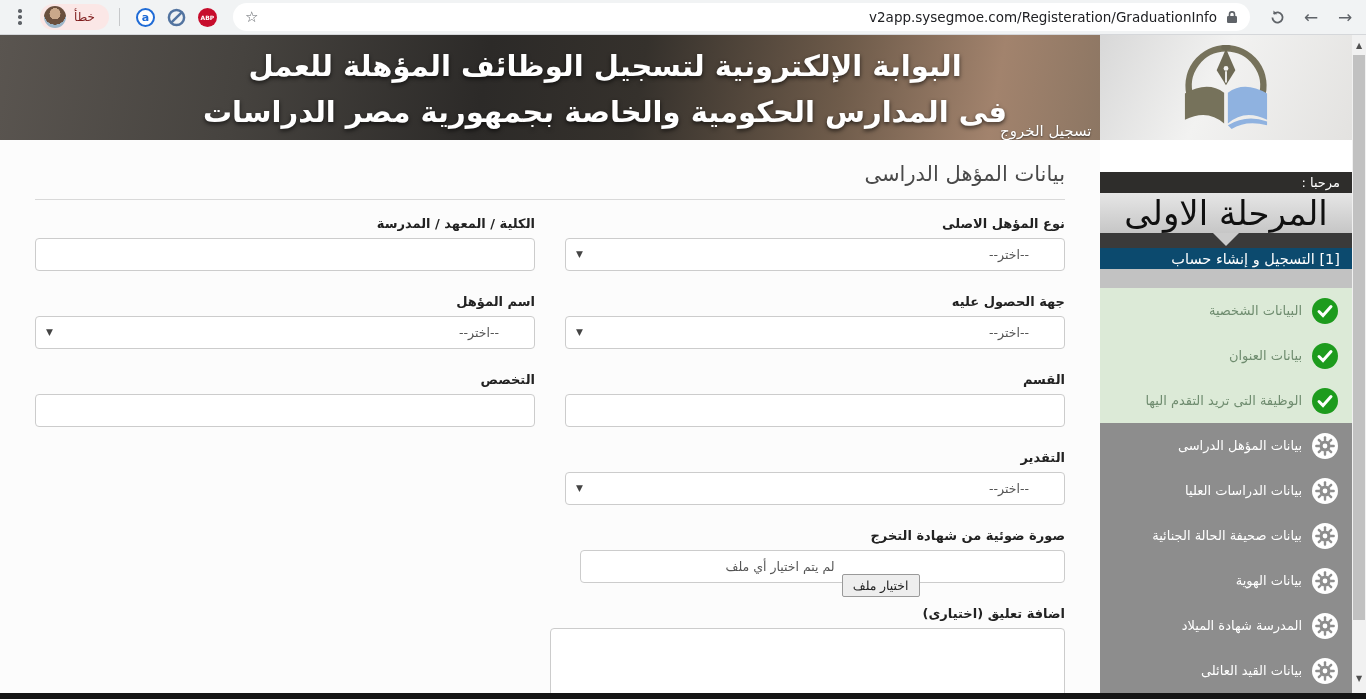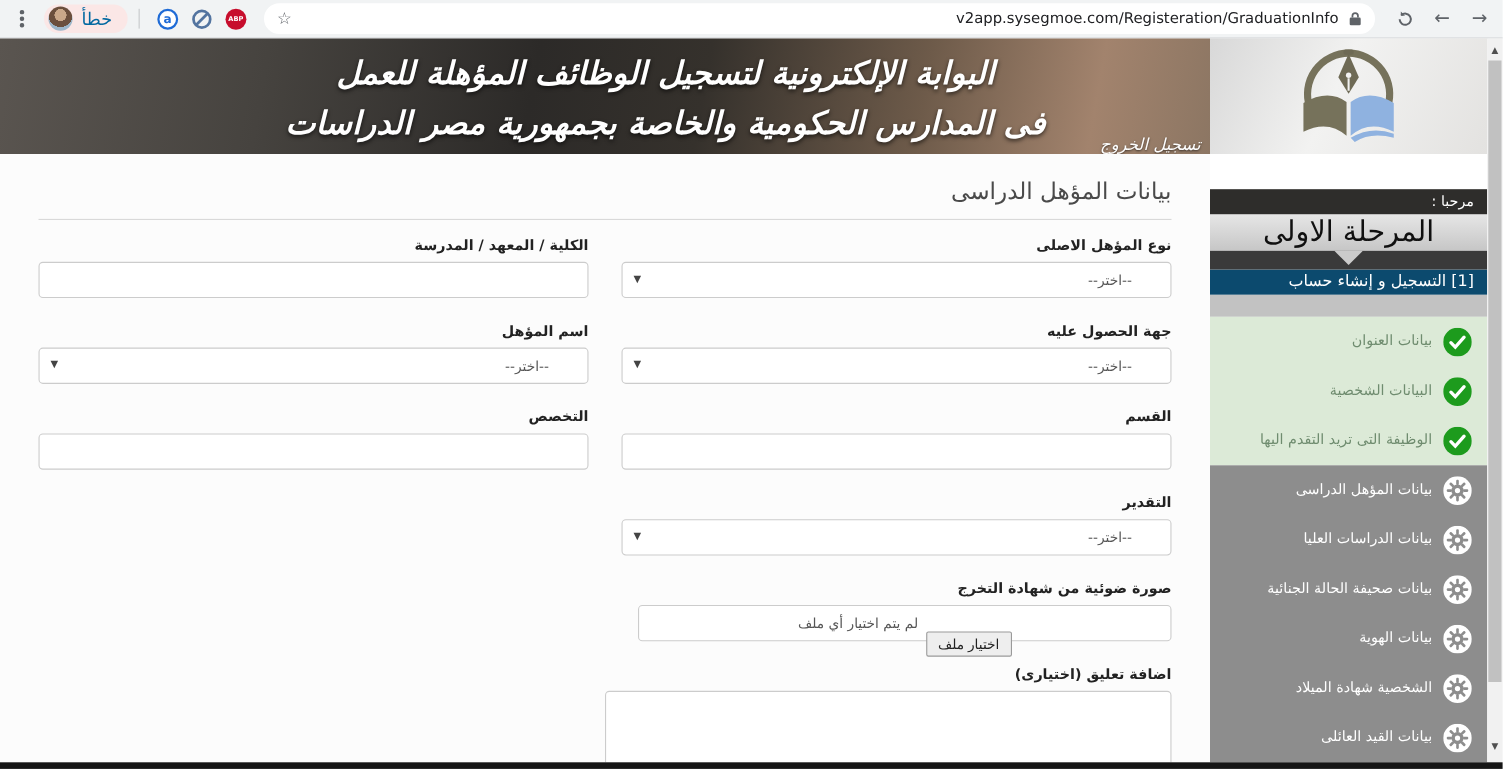--- a/index.html
+++ b/index.html
@@ -9,54 +9,54 @@
   
   .browser-bar { position:absolute; top:0; left:0; width:1366px; height:35px;
     background:#f1f3f4; border-bottom:1px solid #d5d7da; display:flex; align-items:center; }
   .kebab { width:24px; height:24px; margin-left:8px; display:flex; flex-direction:column;
     align-items:center; justify-content:center; gap:2.5px; }
   .kebab i { width:3.5px; height:3.5px; border-radius:50%; background:#5f6368; display:block; }
   .profile-pill { height:26px; margin-left:8px; padding:2px 14px 2px 4px; border-radius:14px;
     background:#fbe7e6; display:flex; align-items:center; gap:8px; }
   .avatar { width:22px; height:22px; border-radius:50%;
     background:radial-gradient(circle at 50% 35%, #caa88a 0 30%, #6b4f3d 31% 60%, #9db6c9 61%); }
-  .profile-err { color:#0369a1; font-size:16px; }
+  .profile-err { color:#7f1d1d; font-size:12px; }
   .vsep { width:1px; height:18px; background:#c6c8ca; margin:0 10px; }
   .ext { width:19px; height:19px; margin:0 6px; display:flex; align-items:center; justify-content:center; }
   .ext-a { border:2px solid #1f6bd6; border-radius:50%; color:#1f6bd6; font-size:11px;
     font-weight:bold; background:#fff; }
   .ext-abp { background:#c70d2c; border-radius:50%; color:#fff; font-size:6px; font-weight:bold; }
   .omnibox { flex:1; height:28px; margin:0 14px 0 10px; background:#fff; border-radius:14px;
     display:flex; align-items:center; padding:0 12px; }
   .star { color:#5f6368; font-size:15px; margin-right:auto; }
   .url-text { color:#202124; font-size:13.5px; direction:ltr;text-align:right; }
   .lock { margin-left:9px; display:flex; }
   .nav-btn { width:26px; height:26px; display:flex; align-items:center; justify-content:center;
     color:#5f6368; font-size:17px; margin-right:8px; }
 
   
   .header { position:absolute; top:35px; left:0; width:1100px; height:105px; direction:rtl;
-    background:linear-gradient(100deg,#5a5550 0%,#46433f 22%,#2c2a28 44%,#35312c 58%,#6e5b4a 76%,#a2836d 90%,#8c7663 100%);font-style:italic; }
+    background:linear-gradient(100deg,#5a5550 0%,#46433f 22%,#2c2a28 44%,#35312c 58%,#6e5b4a 76%,#a2836d 90%,#8c7663 100%); }
   .header-title { text-align:center; padding-left:110px; padding-top:8px; color:#fff;
     font-size:29px; font-weight:bold; line-height:46px; text-shadow:0 2px 4px rgba(0,0,0,.65); }
   .logout { position:absolute; left:1000px; bottom:0; color:#fff; font-size:15px;
     text-shadow:0 1px 2px rgba(0,0,0,.6); cursor:pointer; }
 
   
   .logo-panel { position:absolute; top:35px; left:1100px; width:252px; height:105px;
     background:linear-gradient(115deg,#d8d8d8 0%,#f2f2f1 45%,#e3e2e0 100%);
     display:flex; align-items:center; justify-content:center; }
 
   
   .sidebar { position:absolute; top:140px; left:1100px; width:252px; height:553px;
     direction:rtl; display:flex; flex-direction:column; }
   .welcome-bar { height:30px; background:#2e2d2b; color:#fff; font-size:13px;
     display:flex; align-items:center; padding:0 12px;margin-top:32px; }
   .stage-bar { height:44px; background:linear-gradient(#e6e6e6,#c6c6c6); color:#101010;
-    font-size:26px; display:flex; align-items:center; justify-content:center; }
+    font-size:34px; display:flex; align-items:center; justify-content:center; }
   .arrow-strip { height:22px; background:#3a3a3a; position:relative; }
   .arrow-strip::after { content:''; position:absolute; top:0; right:50%; transform:translateX(50%);
     border:13px solid transparent; border-top:13px solid #cbcbcb; border-bottom-width:9px; }
   .step-group { height:30px; background:#0c4a6e; color:#fff; font-size:14.5px;
     display:flex; align-items:center; padding:0 12px; }
   .side-gap { height:27px; background:#c2c2c2; }
   .steps-done { background:#dcead7; }
   .steps-todo { background:#8d8d8d; flex:1; }
   .side-item { height:45px; display:flex; align-items:center; gap:10px; padding:0 14px;
     font-size:13px; cursor:pointer; }
@@ -168,30 +168,30 @@
   <div class="side-gap"></div>
 
   <div class="steps-done">
     <div class="side-item">
       <span class="side-icon">
         <svg viewBox="0 0 26 26" width="26" height="26">
             <circle cx="13" cy="13" r="13" fill="#1d9b1d"></circle>
             <path d="M7 13.5l4 4 8-9" stroke="#fff" stroke-width="3" fill="none" stroke-linecap="round"></path>
           </svg>
       </span>
-      <span>بيانات العنوان</span>
+      <span>البيانات الشخصية</span>
     </div>
     <div class="side-item">
       <span class="side-icon">
         <svg viewBox="0 0 26 26" width="26" height="26">
             <circle cx="13" cy="13" r="13" fill="#1d9b1d"></circle>
             <path d="M7 13.5l4 4 8-9" stroke="#fff" stroke-width="3" fill="none" stroke-linecap="round"></path>
           </svg>
       </span>
-      <span>البيانات الشخصية</span>
+      <span>بيانات العنوان</span>
     </div>
     <div class="side-item">
       <span class="side-icon">
         <svg viewBox="0 0 26 26" width="26" height="26">
             <circle cx="13" cy="13" r="13" fill="#1d9b1d"></circle>
             <path d="M7 13.5l4 4 8-9" stroke="#fff" stroke-width="3" fill="none" stroke-linecap="round"></path>
           </svg>
       </span>
       <span>الوظيفة التى تريد التقدم اليها</span>
     </div>
@@ -289,21 +289,21 @@
               <rect x="11.8" y="3.2" width="2.4" height="4.8" rx="1" transform="rotate(135 13 13)"></rect>
               <rect x="11.8" y="3.2" width="2.4" height="4.8" rx="1" transform="rotate(180 13 13)"></rect>
               <rect x="11.8" y="3.2" width="2.4" height="4.8" rx="1" transform="rotate(225 13 13)"></rect>
               <rect x="11.8" y="3.2" width="2.4" height="4.8" rx="1" transform="rotate(270 13 13)"></rect>
               <rect x="11.8" y="3.2" width="2.4" height="4.8" rx="1" transform="rotate(315 13 13)"></rect>
               <circle cx="13" cy="13" r="5.6"></circle>
             </g>
             <circle cx="13" cy="13" r="2.4" fill="#fff"></circle>
           </svg>
       </span>
-      <span>الشخصية شهادة الميلاد</span>
+      <span>المدرسة شهادة الميلاد</span>
     </div>
     <div class="side-item">
       <span class="side-icon">
         <svg viewBox="0 0 26 26" width="26" height="26">
             <circle cx="13" cy="13" r="13" fill="#fff"></circle>
             <g fill="#8d8d8d">
               <rect x="11.8" y="3.2" width="2.4" height="4.8" rx="1"></rect>
               <rect x="11.8" y="3.2" width="2.4" height="4.8" rx="1" transform="rotate(45 13 13)"></rect>
               <rect x="11.8" y="3.2" width="2.4" height="4.8" rx="1" transform="rotate(90 13 13)"></rect>
               <rect x="11.8" y="3.2" width="2.4" height="4.8" rx="1" transform="rotate(135 13 13)"></rect>

